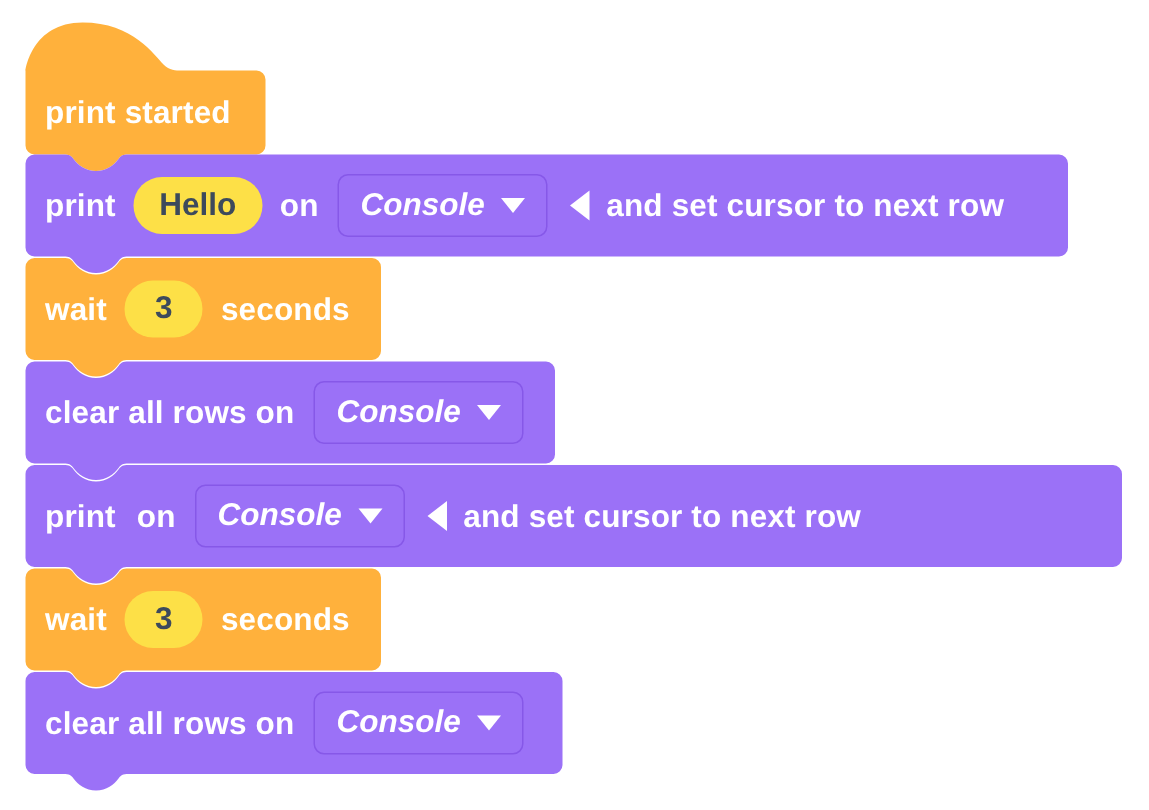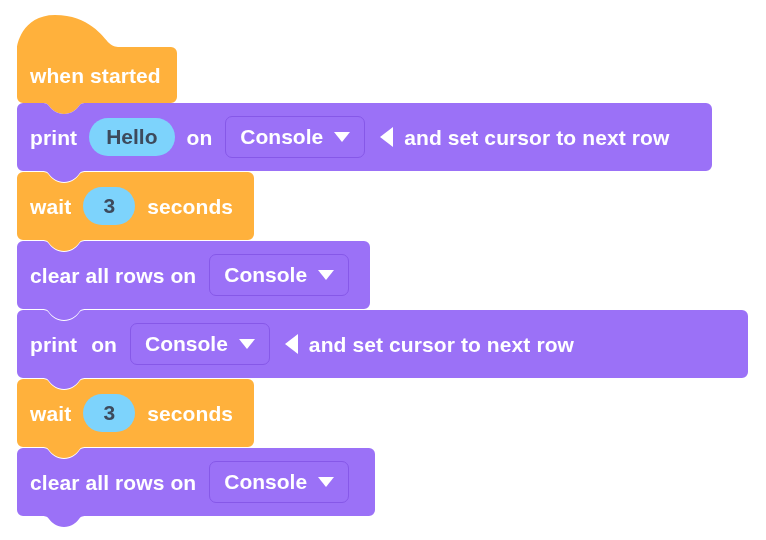--- a/index.html
+++ b/index.html
@@ -25,21 +25,21 @@
     color:#ffffff;
     font-size:21px;
     font-weight:bold;
     letter-spacing:.1px;
     margin:0 7px;
     line-height:1;
     pointer-events:auto;
   }
   .lbl.first{margin-left:13px;}
   .oval{
-    background:#7dd3fc;
+    background:#fde047;
     border-radius:999px;
     height:38px;
     min-width:46px;
     display:flex;align-items:center;justify-content:center;
     padding:0 17px;
     margin:0 5px;
     box-sizing:border-box;
     color:#3d4a5c;
     font-size:21px;
     font-weight:bold;
@@ -54,20 +54,21 @@
     margin:0 6px;
     border-radius:7px;
     border:1.5px solid #8658e8;
     background:#9b71f7;
     color:#ffffff;
     font-size:21px;
     font-weight:bold;
     pointer-events:auto;
     cursor:pointer;
     box-sizing:border-box;
+    font-style:italic;
   }
   .dd-arrow{
     margin-left:11px;
     width:0;height:0;
     border-left:8px solid transparent;
     border-right:8px solid transparent;
     border-top:10px solid #ffffff;
   }
   .tri-left{
     width:0;height:0;
@@ -96,21 +97,21 @@
                L70,90
                C66,90 64,90 62,93
                C59,97 54,101 47,101
                C40,101 35,97 32,93
                C30,90 28,90 24,90
                L6,90
                A6 6 0 0 1 0,84
                Z" fill="#ffb13c"></path>
     </svg>
     <div class="row" style="left:0;top:34px;width:160px;height:56px;">
-      <span class="lbl first">when started</span>
+      <span class="lbl first">print started</span>
     </div>
   </div>
 
   <div class="blk" style="left:17px;top:103px;">
     <svg width="700" height="75" viewBox="0 0 700 75">
       <path d="M0,6
                A6 6 0 0 1 6,0
                L24,0
                C28,0 30,0 32,3
                C35,7 40,11 47,11

